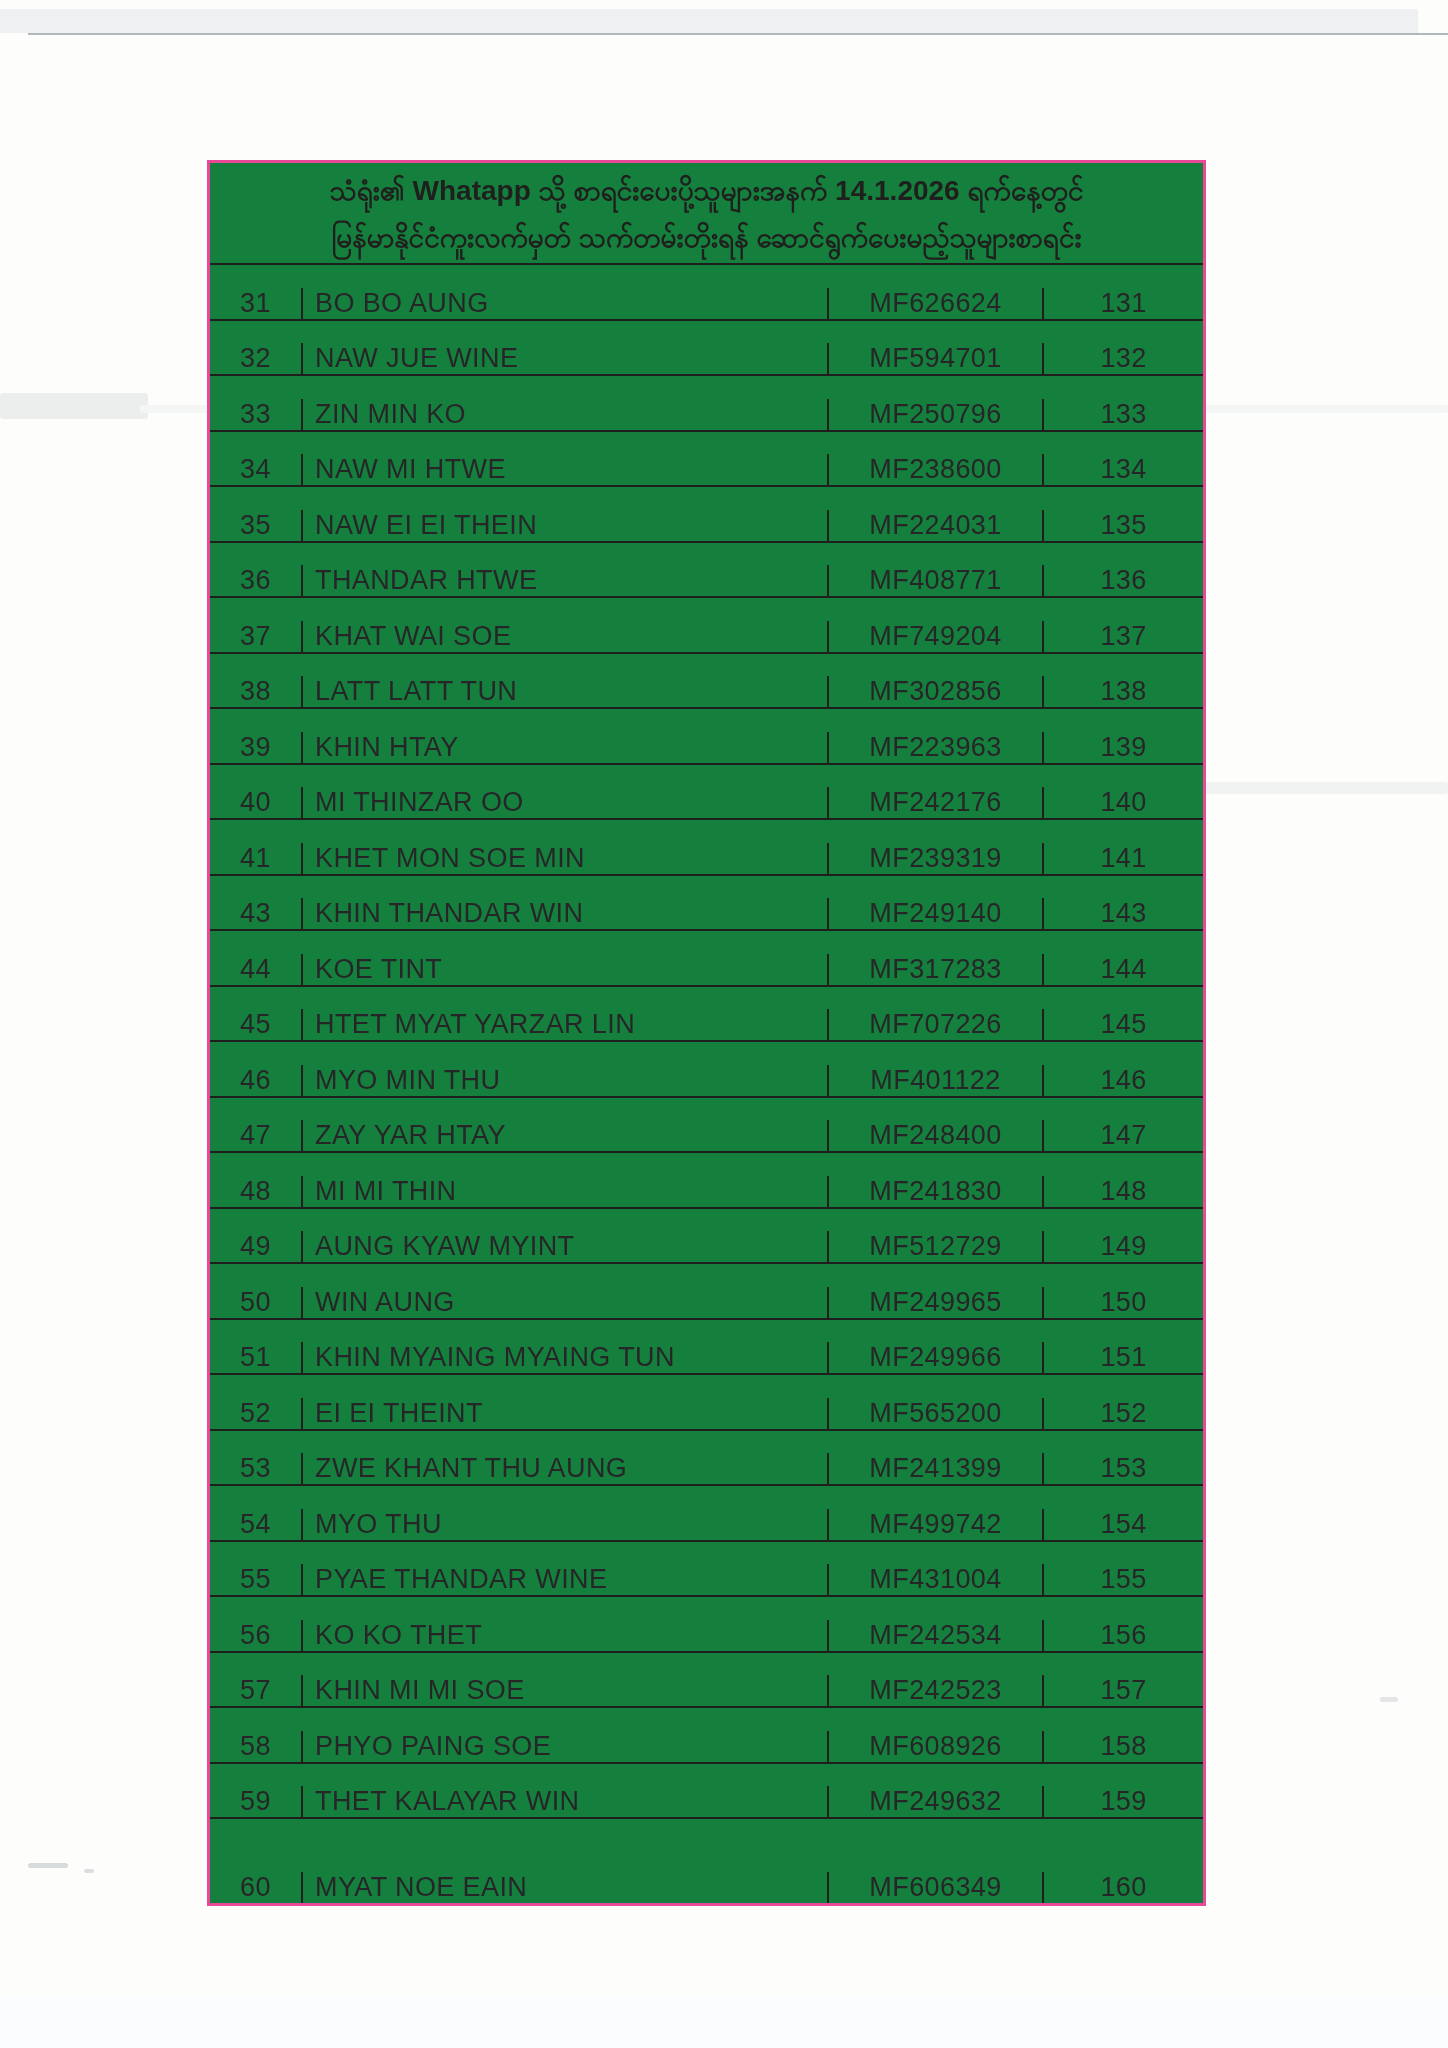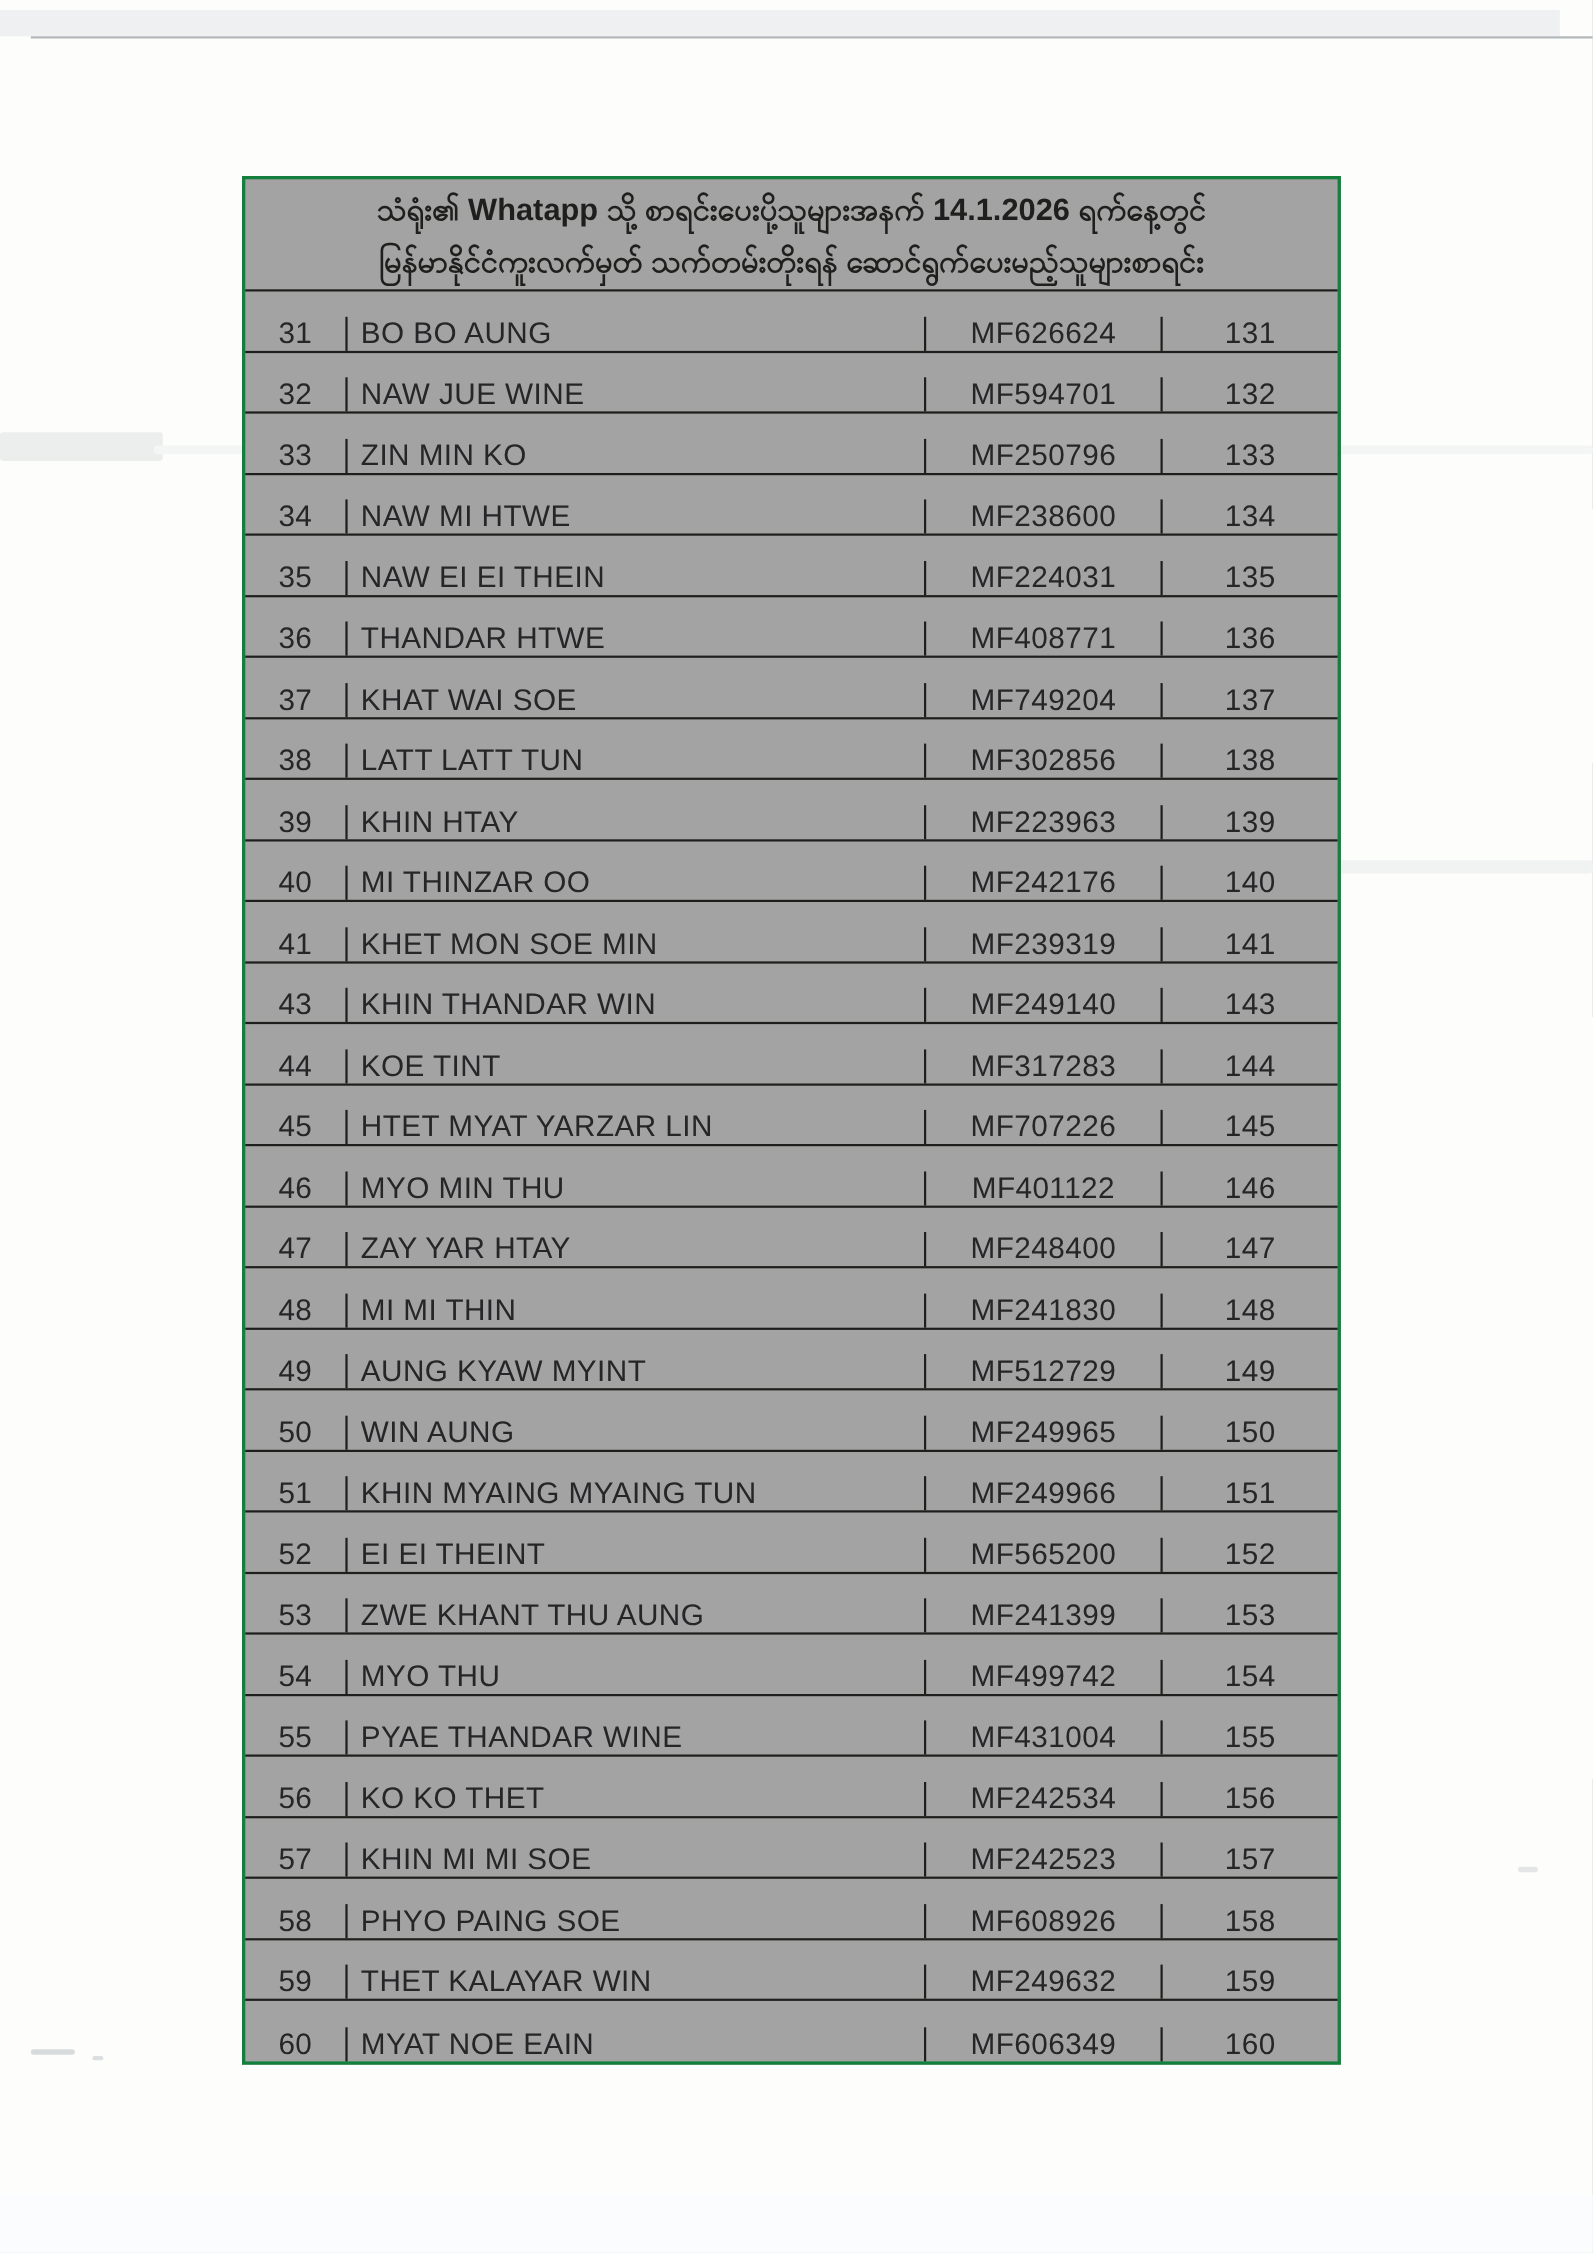--- a/index.html
+++ b/index.html
@@ -26,37 +26,37 @@
   .a-smudge-left   { left:0; top:393px; width:148px; height:26px; background:#eceeee; }
   .a-band-mid      { left:140px; top:405px; width:1308px; height:8px; background:#f4f5f5; }
   .a-streak-right  { left:935px; top:782px; width:513px; height:12px; background:#f1f2f2; }
   .a-dot-right     { left:1380px; top:1697px; width:18px; height:5px; background:#e3e5e6; }
   .a-dash-bottom1  { left:28px; top:1863px; width:40px; height:5px; background:#d8dbdc; }
   .a-dash-bottom2  { left:84px; top:1869px; width:10px; height:4px; background:#dcdfe0; }
   .scan-haze-bottom{ left:0; top:1995px; width:1448px; height:53px; background:#fbfcfd; border-radius:0; }
 
   
   .doc-table {
-    position:absolute; left:220px; top:160px; width:999px;
-    border:3px solid #15803d;
-    background:#a3a3a3;
+    position:absolute; left:207px; top:160px; width:999px;
+    border:3px solid #ec4899;
+    background:#15803d;
   }
   .table-header {
     height:102px;
     border-bottom:2px solid #1e1e1c;
     text-align:center;
     font-weight:bold;
     font-size:28px;
     color:#1f1f1d;
     padding-top:4px;
     overflow:hidden;
   }
   .title-line { line-height:47px; white-space:nowrap; }
   .row { display:flex; height:55.5px; border-bottom:2px solid #1e1e1c;align-items:flex-end; }
-  .row:last-child { border-bottom:none; height:55px; }
+  .row:last-child { border-bottom:none; height:40px;margin-top:44px; }
   .cell {
     display:flex; align-items:center;
     font-size:27px; color:#262628;
     letter-spacing:0.4px;
     overflow:hidden;
   }
   .cell-no     { width:93px;  justify-content:center; border-right:2px solid #1e1e1c; }
   .cell-name   { flex:1;      justify-content:flex-start; padding-left:12px; border-right:2px solid #1e1e1c; }
   .cell-mf     { width:215px; justify-content:center; border-right:2px solid #1e1e1c; }
   .cell-serial { width:159px; justify-content:center; }

